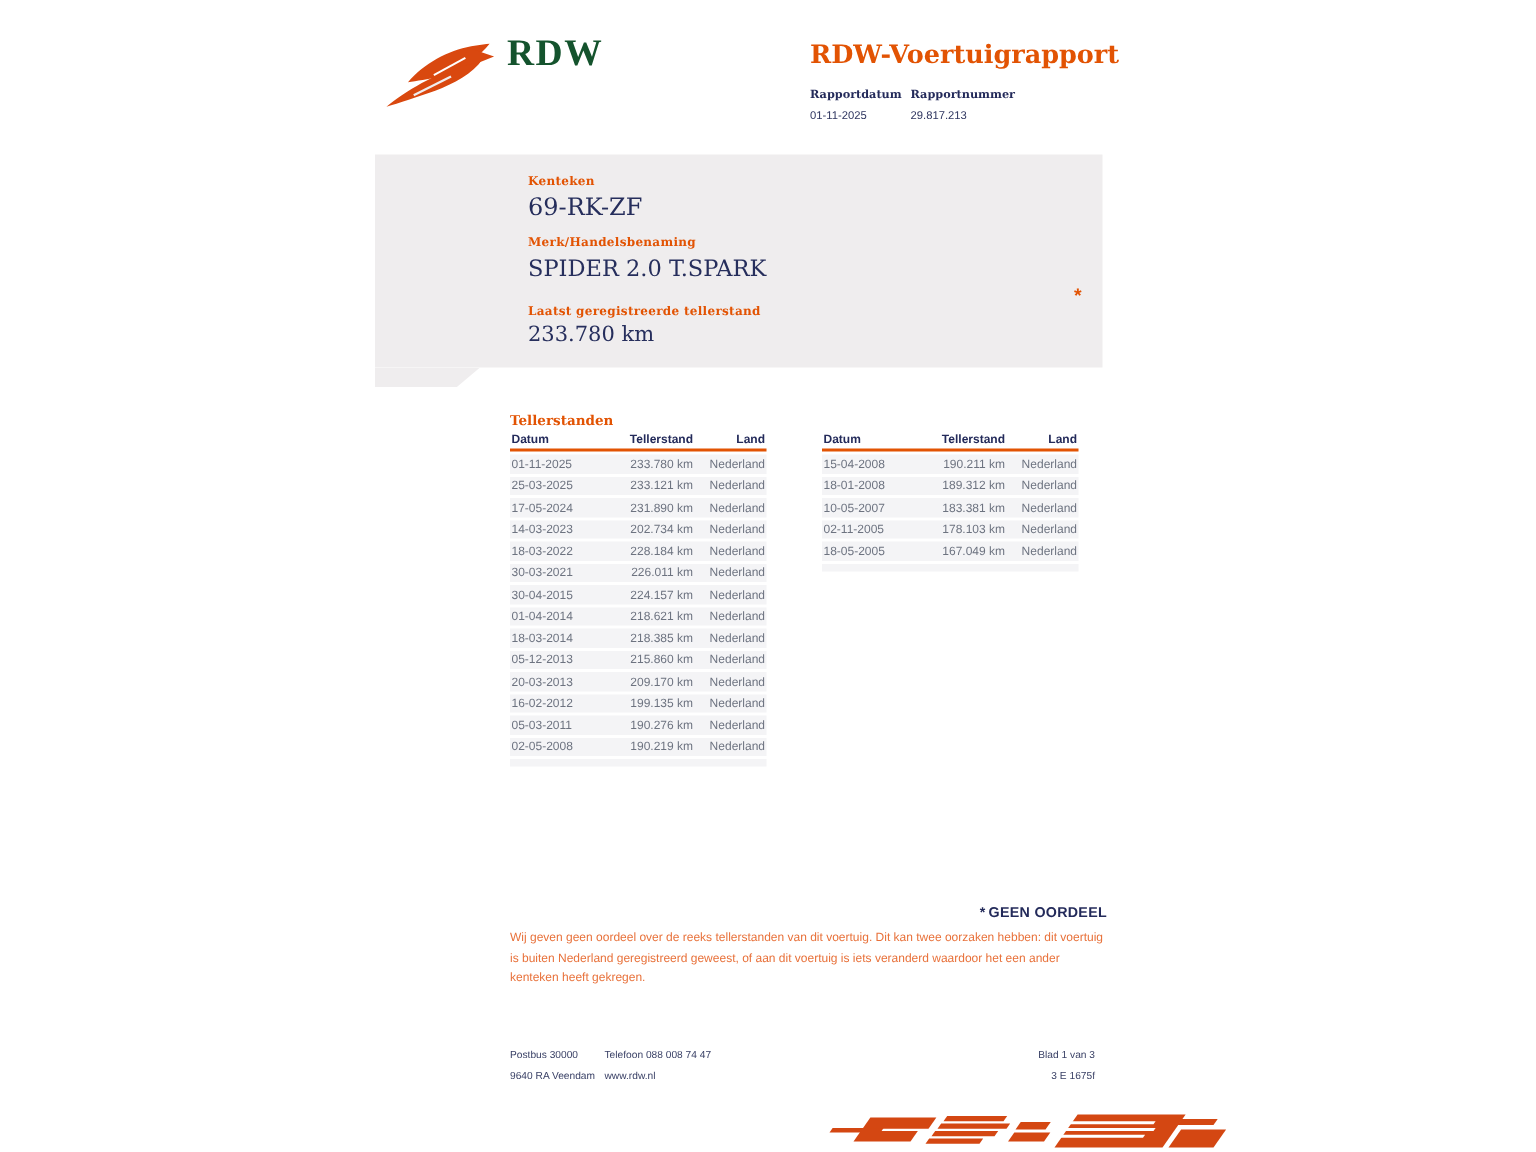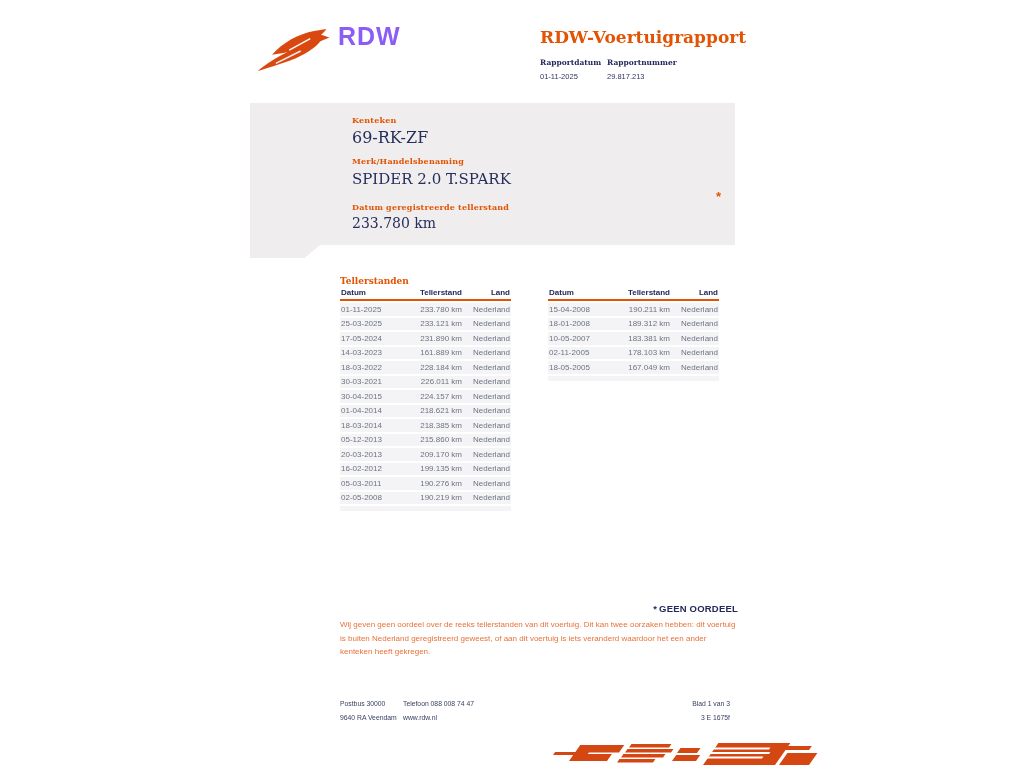--- a/index.html
+++ b/index.html
@@ -2,22 +2,22 @@
 <html><head>
 <meta charset="utf-8">
 <style>
   * { margin:0; padding:0; box-sizing:border-box; }
   html,body { width:1024px; height:768px; background:#ffffff; overflow:hidden;
               font-family:"Liberation Sans", sans-serif; }
   .screen { position:relative; width:1024px; height:768px; background:#fff; }
 
   
   .logo-bird { position:absolute; left:256px; top:29px; width:76px; height:44px; }
-  .logo-word { position:absolute; left:338px; top:22px; font-family:Liberation Sans, sans-serif;
-               font-weight:bold; font-size:25px; color:#8b5cf6; letter-spacing:1px; }
+  .logo-word { position:absolute; left:338px; top:22px; font-family:Liberation Serif, serif;
+               font-weight:bold; font-size:25px; color:#14532d; letter-spacing:1px; }
   .report-title { position:absolute; left:540px; top:27px; font-family:"DejaVu Serif", serif;
                   font-weight:bold; font-size:17px; color:#e25303; }
   .meta { position:absolute; left:540px; top:58px; display:flex; }
   .meta .mcol1 { width:67px; }
   .meta .mlabel { font-family:"DejaVu Serif", serif; font-weight:bold; font-size:7.5px; color:#232a5a; }
   .meta .mvalue { margin-top:5px; font-size:7.5px; color:#2f3660; }
 
   
   .summary-box { position:absolute; left:250px; top:103px; width:485px; height:142px;
                  background:#efedee; }
@@ -96,21 +96,21 @@
   </div>
 
   <div class="summary-box">
     <div class="col-left">
       <div class="olabel">Kenteken</div>
       <div class="kenteken">69-RK-ZF</div>
       <div class="olabel">Merk/Handelsbenaming</div>
       <div class="merk">
         <div>SPIDER 2.0 T.SPARK</div>
       </div>
-      <div class="olabel">Datum geregistreerde tellerstand</div>
+      <div class="olabel">Laatst geregistreerde tellerstand</div>
       <div class="odometer">233.780 km</div>
     </div>
     <div class="oordeel-star">*</div>
   </div>
 
   <div class="section-title">Tellerstanden</div>
 
   <div class="mtable left">
     <div class="mhead">
       <span class="c0">Datum</span>
@@ -128,21 +128,21 @@
           <span class="c1">233.121 km</span>
           <span class="c2">Nederland</span>
         </div>
         <div class="mrow">
           <span class="c0">17-05-2024</span>
           <span class="c1">231.890 km</span>
           <span class="c2">Nederland</span>
         </div>
         <div class="mrow">
           <span class="c0">14-03-2023</span>
-          <span class="c1">161.889 km</span>
+          <span class="c1">202.734 km</span>
           <span class="c2">Nederland</span>
         </div>
         <div class="mrow">
           <span class="c0">18-03-2022</span>
           <span class="c1">228.184 km</span>
           <span class="c2">Nederland</span>
         </div>
         <div class="mrow">
           <span class="c0">30-03-2021</span>
           <span class="c1">226.011 km</span>

